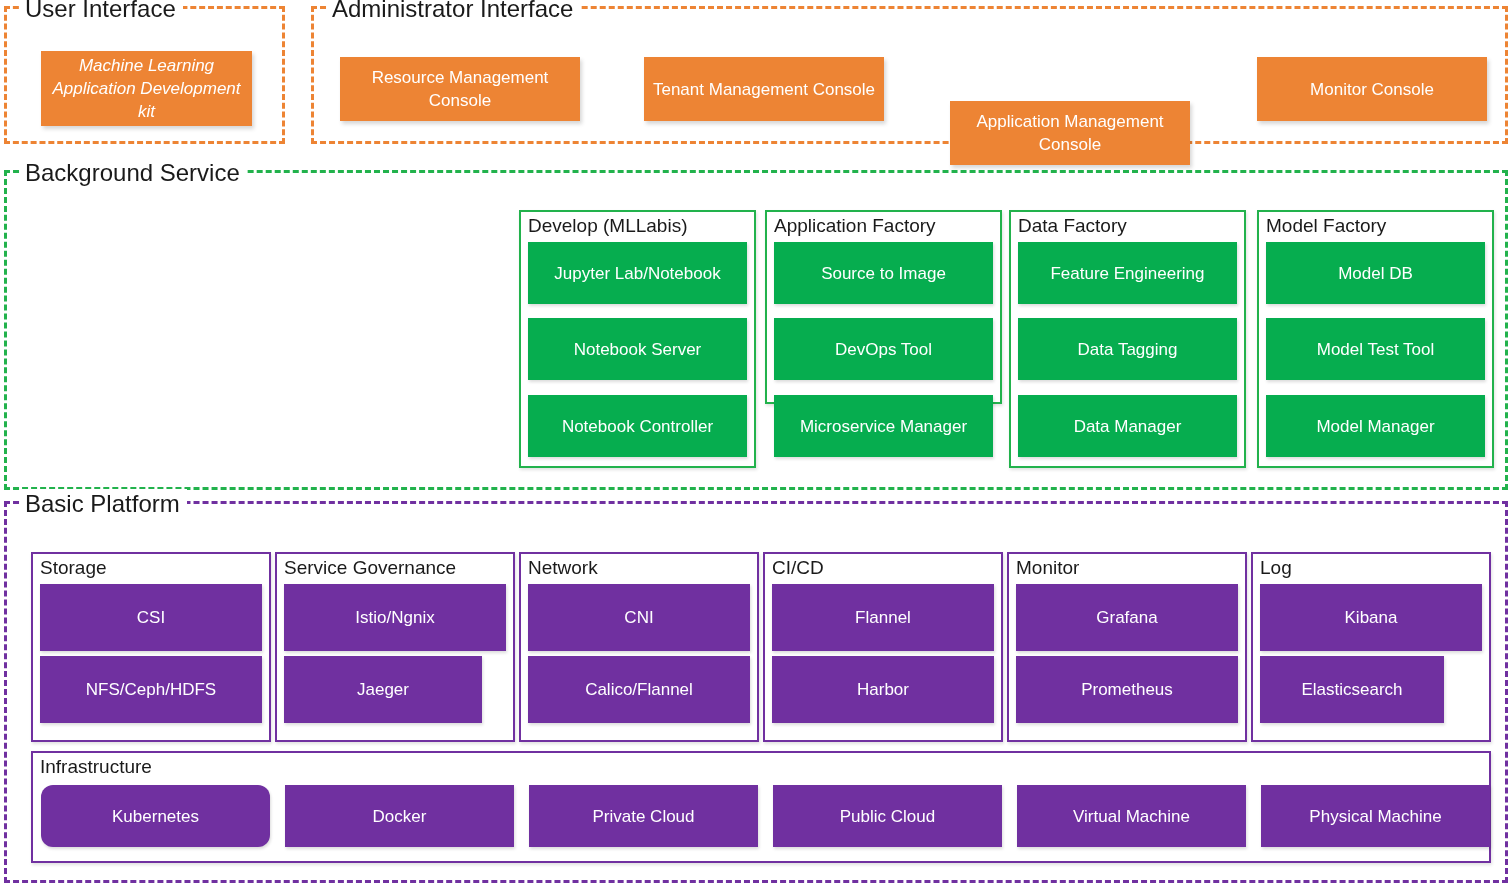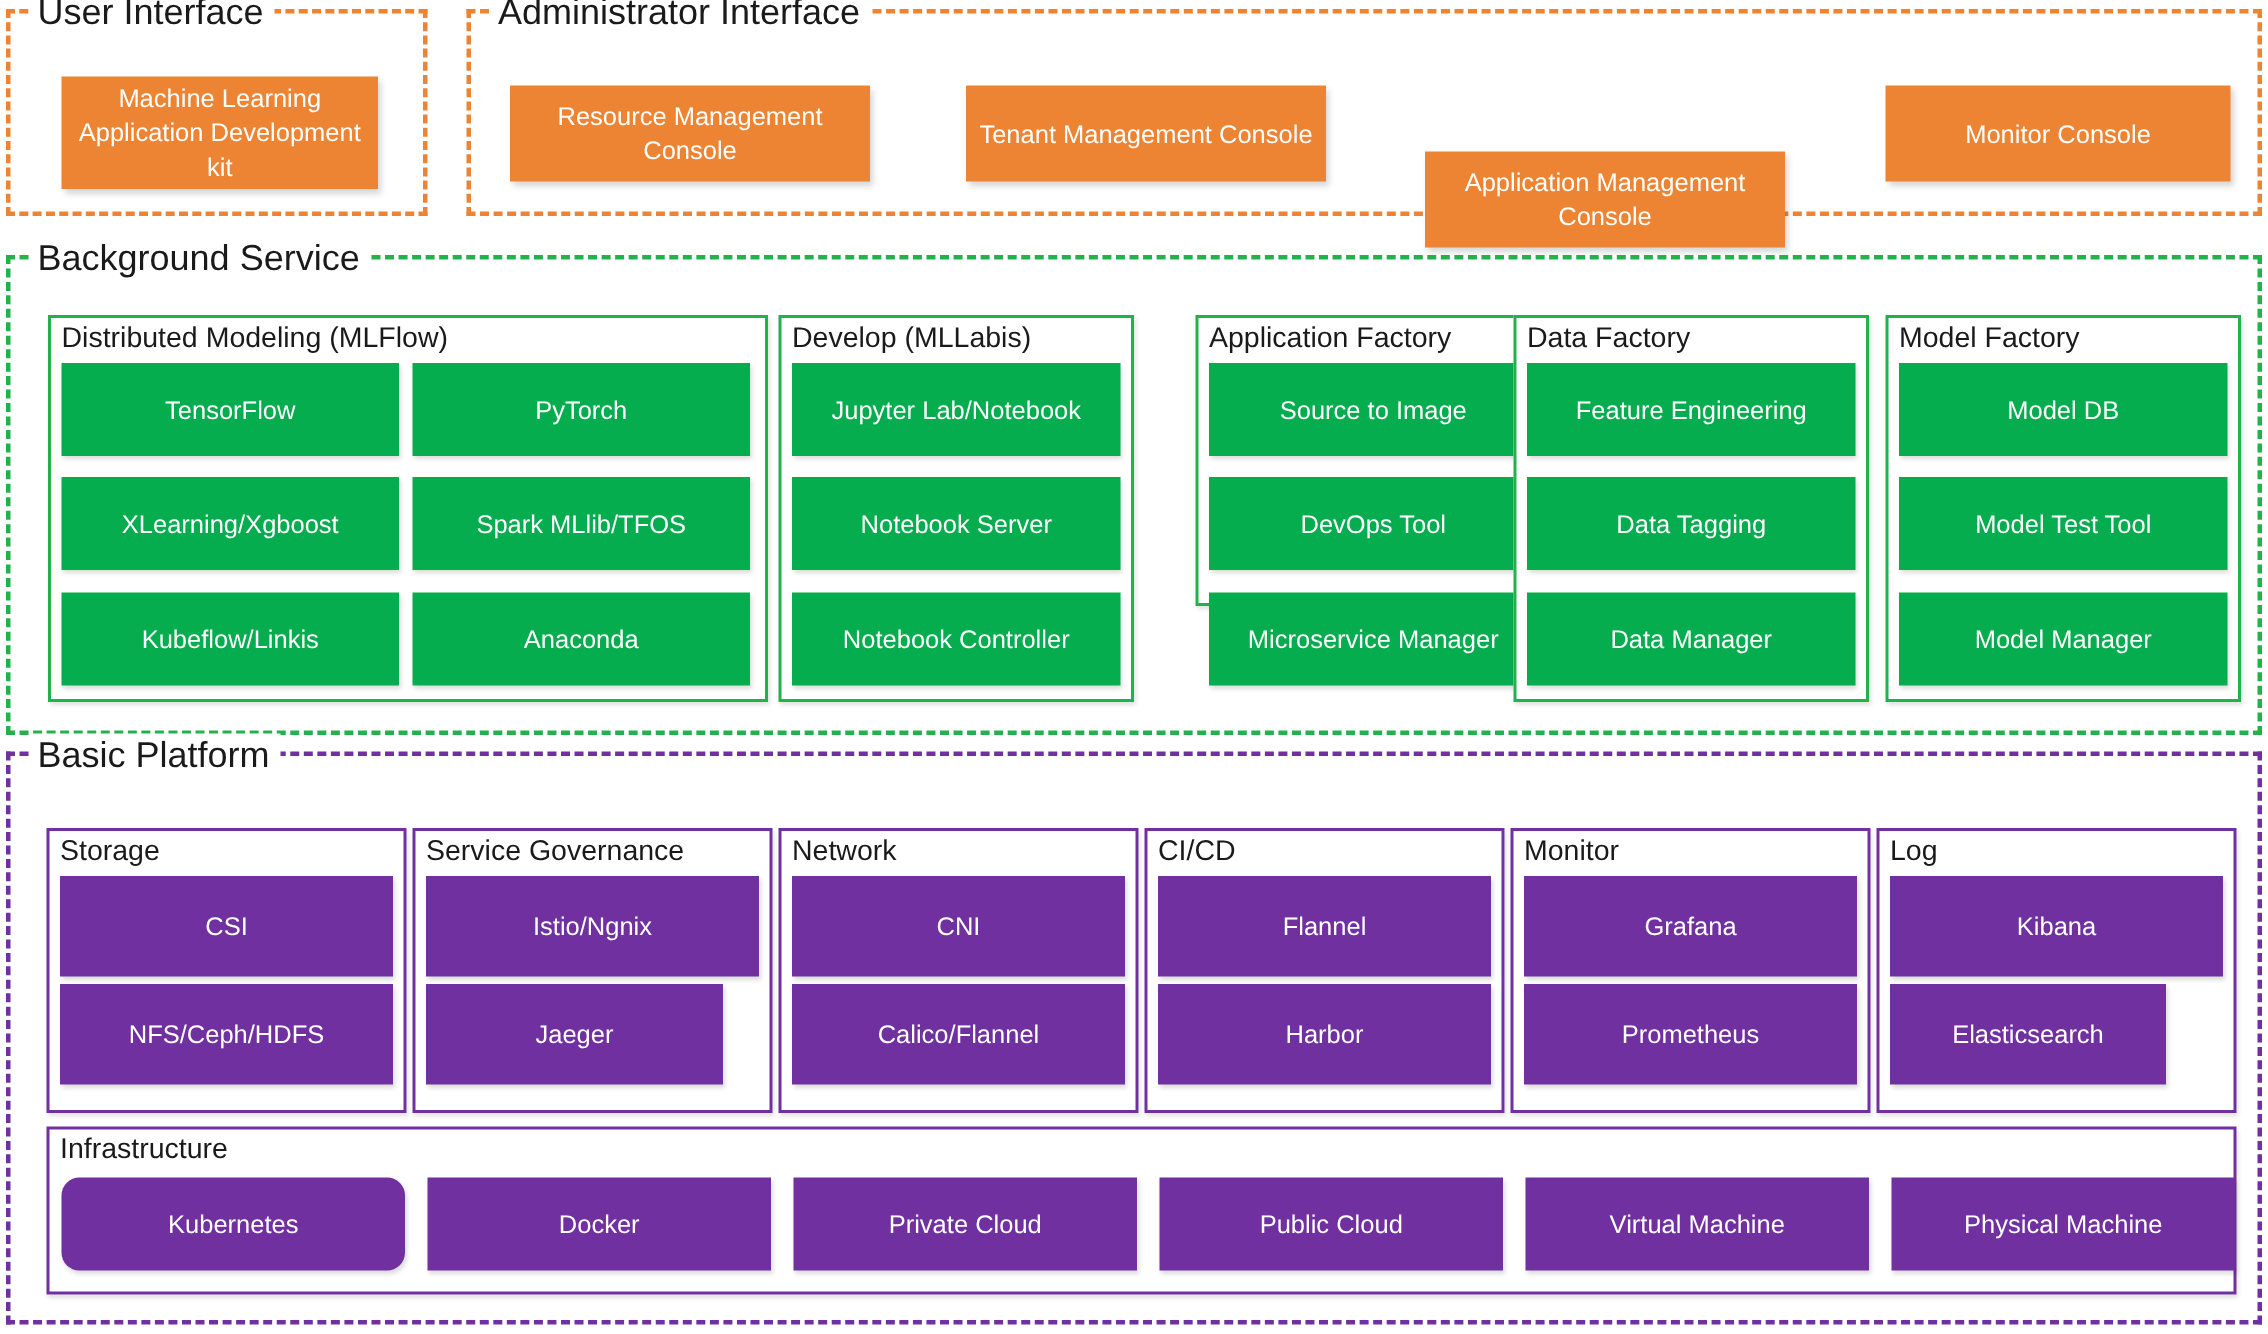--- a/index.html
+++ b/index.html
@@ -154,53 +154,44 @@
 </style>
 </head>
 <body>
 
 <div class="canvas">
 
   <div id="top-row">
 
     <div class="zone" id="user-zone">
       <div class="zone-title">User Interface</div>
-      <div class="orange-box" style="left:34px; top:42px; width:211px; height:75px;">Machine Learning Application Development kit</div>
+      <div class="orange-box" style="left:34px; top:42px; width:211px; height:75px;font-style:italic;">Machine Learning Application Development kit</div>
     </div>
 
     <div class="zone" id="admin-zone">
       <div class="zone-title">Administrator Interface</div>
       <div class="orange-box" style="left:26px; top:48px; width:240px; height:64px;">Resource Management Console</div>
       <div class="orange-box" style="left:330px; top:48px; width:240px; height:64px;">Tenant Management Console</div>
       <div class="orange-box" style="left:636px; top:48px; width:240px; height:64px;margin-top:44px;">Application Management Console</div>
       <div class="orange-box" style="left:943px; top:48px; width:230px; height:64px;">Monitor Console</div>
     </div>
   </div>
 
   <div class="zone green" id="bg-zone">
     <div class="zone-title">Background Service</div>
 
-    <div class="panel" style="left:25px; top:37px; width:480px; height:258px;">
-      <div class="panel-title">Distributed Modeling (MLFlow)</div>
-      <div class="green-box" style="left:7px; top:30px; width:225px; height:62px;">TensorFlow</div>
-      <div class="green-box" style="left:241px; top:30px; width:225px; height:62px;">PyTorch</div>
-      <div class="green-box" style="left:7px; top:106px; width:225px; height:62px;">XLearning/Xgboost</div>
-      <div class="green-box" style="left:241px; top:106px; width:225px; height:62px;">Spark MLlib/TFOS</div>
-      <div class="green-box" style="left:7px; top:183px; width:225px; height:62px;">Kubeflow/Linkis</div>
-      <div class="green-box" style="left:241px; top:183px; width:225px; height:62px;">Anaconda</div>
-    </div>
 
     <div class="panel" style="left:512px; top:37px; width:237px; height:258px;">
       <div class="panel-title">Develop (MLLabis)</div>
       <div class="green-box" style="left:7px; top:30px; width:219px; height:62px;">Jupyter Lab/Notebook</div>
       <div class="green-box" style="left:7px; top:106px; width:219px; height:62px;">Notebook Server</div>
       <div class="green-box" style="left:7px; top:183px; width:219px; height:62px;">Notebook Controller</div>
     </div>
 
-    <div class="panel" style="left:758px; top:37px; width:237px; height:194px;margin-left:32px;">
+    <div class="panel" style="left:758px; top:37px; width:237px; height:194px;">
       <div class="panel-title">Application Factory</div>
       <div class="green-box" style="left:7px; top:30px; width:219px; height:62px;">Source to Image</div>
       <div class="green-box" style="left:7px; top:106px; width:219px; height:62px;">DevOps Tool</div>
       <div class="green-box" style="left:7px; top:183px; width:219px; height:62px;">Microservice Manager</div>
     </div>
 
     <div class="panel" style="left:1002px; top:37px; width:237px; height:258px;">
       <div class="panel-title">Data Factory</div>
       <div class="green-box" style="left:7px; top:30px; width:219px; height:62px;">Feature Engineering</div>
       <div class="green-box" style="left:7px; top:106px; width:219px; height:62px;">Data Tagging</div>

